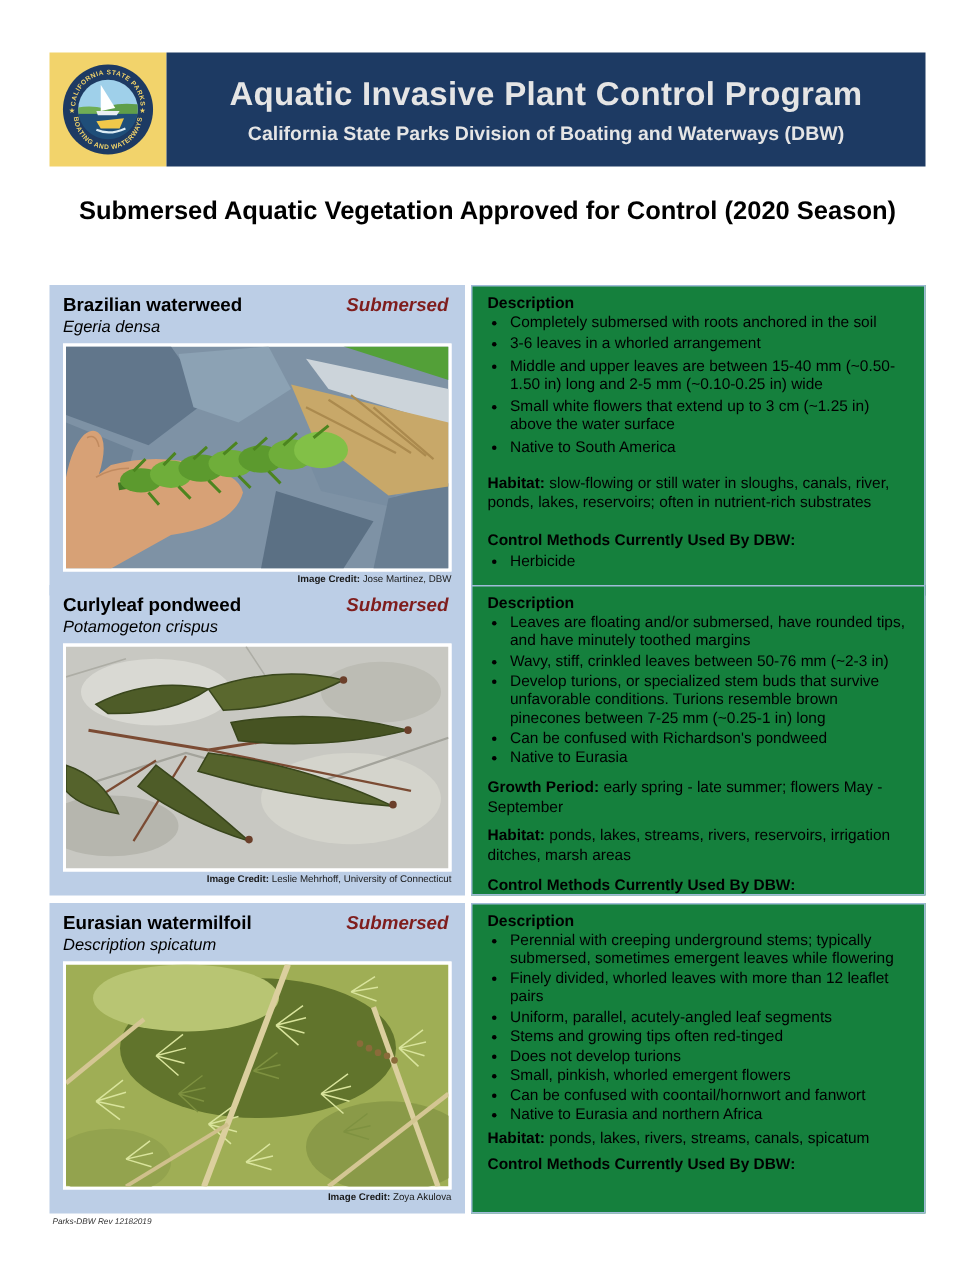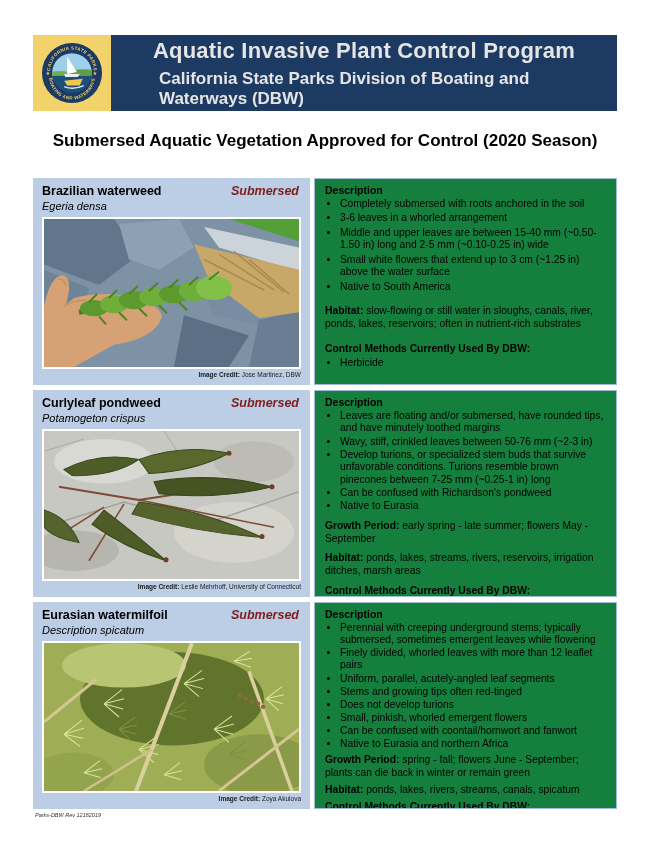--- a/index.html
+++ b/index.html
@@ -4,28 +4,28 @@
 <style>
   html,body { margin:0; padding:0; background:#ffffff; }
   body { width:650px; height:841px; font-family:"Liberation Sans", sans-serif; color:#000; }
   .page { position:relative; width:650px; height:841px; background:#fff; overflow:hidden; }
 
   
   .banner { position:absolute; left:33px; top:35px; width:584px; height:76px; display:flex; }
   .logo-box { width:78px; background:#f2d36b; display:flex; align-items:center; justify-content:center; }
   .banner-main { flex:1; background:#1d3a63; color:#e5e5e5; display:flex; flex-direction:column; align-items:center; justify-content:center; }
   .banner-title { font-size:22px; font-weight:bold; letter-spacing:0.2px; }
-  .banner-subtitle { font-size:17px; font-weight:bold; margin-top:5px;margin-left:48px; }
+  .banner-subtitle { font-size:13px; font-weight:bold; margin-top:5px; }
 
   
   .doc-title { position:absolute; top:131px; left:0; width:650px; text-align:center; font-size:17px; font-weight:bold; margin:0; }
 
   
   .species-card { position:absolute; left:33px; width:584px; height:207px; display:flex; }
-  .card-1 { top:178px; } .card-2 { top:390px; } .card-3 { top:602px; }
+  .card-1 { top:190px; } .card-2 { top:390px; } .card-3 { top:602px; }
 
   .left-panel { width:277px; background:#bccee6; box-sizing:border-box; padding:6px 9px 0 9px; }
   .left-head { display:flex; justify-content:space-between; align-items:flex-start; }
   .common-name { font-size:12.5px; font-weight:bold; line-height:1.25; }
   .sci-name { font-size:11px; font-style:italic; line-height:1.25; }
   .tag { font-size:12.5px; font-weight:bold; font-style:italic; color:#7f1d1d; padding-right:2px; }
   .photo { margin-top:4px; height:148px; border:2px solid #ffffff; background:#fff; }
   .photo svg { display:block; width:100%; height:100%; }
   .credit { font-size:6.5px; text-align:right; margin-top:2px; color:#1a1a1a; }
 
@@ -245,21 +245,20 @@
       <ul>
         <li>Perennial with creeping underground stems; typically submersed, sometimes emergent leaves while flowering</li>
         <li>Finely divided, whorled leaves with more than 12 leaflet pairs</li>
         <li>Uniform, parallel, acutely-angled leaf segments</li>
         <li>Stems and growing tips often red-tinged</li>
         <li>Does not develop turions</li>
         <li>Small, pinkish, whorled emergent flowers</li>
         <li>Can be confused with coontail/hornwort and fanwort</li>
         <li>Native to Eurasia and northern Africa</li>
       </ul>
-      <p><b>Growth Period:</b> <span>spring - fall; flowers June - September; plants can die back in winter or remain green</span></p>
       <p><b>Habitat:</b> <span>ponds, lakes, rivers, streams, canals, spicatum</span></p>
       <p><b>Control Methods Currently Used By DBW:</b></p>
 
     </div>
   </section>
 
   <div class="rev-note">Parks-DBW Rev 12182019</div>
 
 </div>
 

